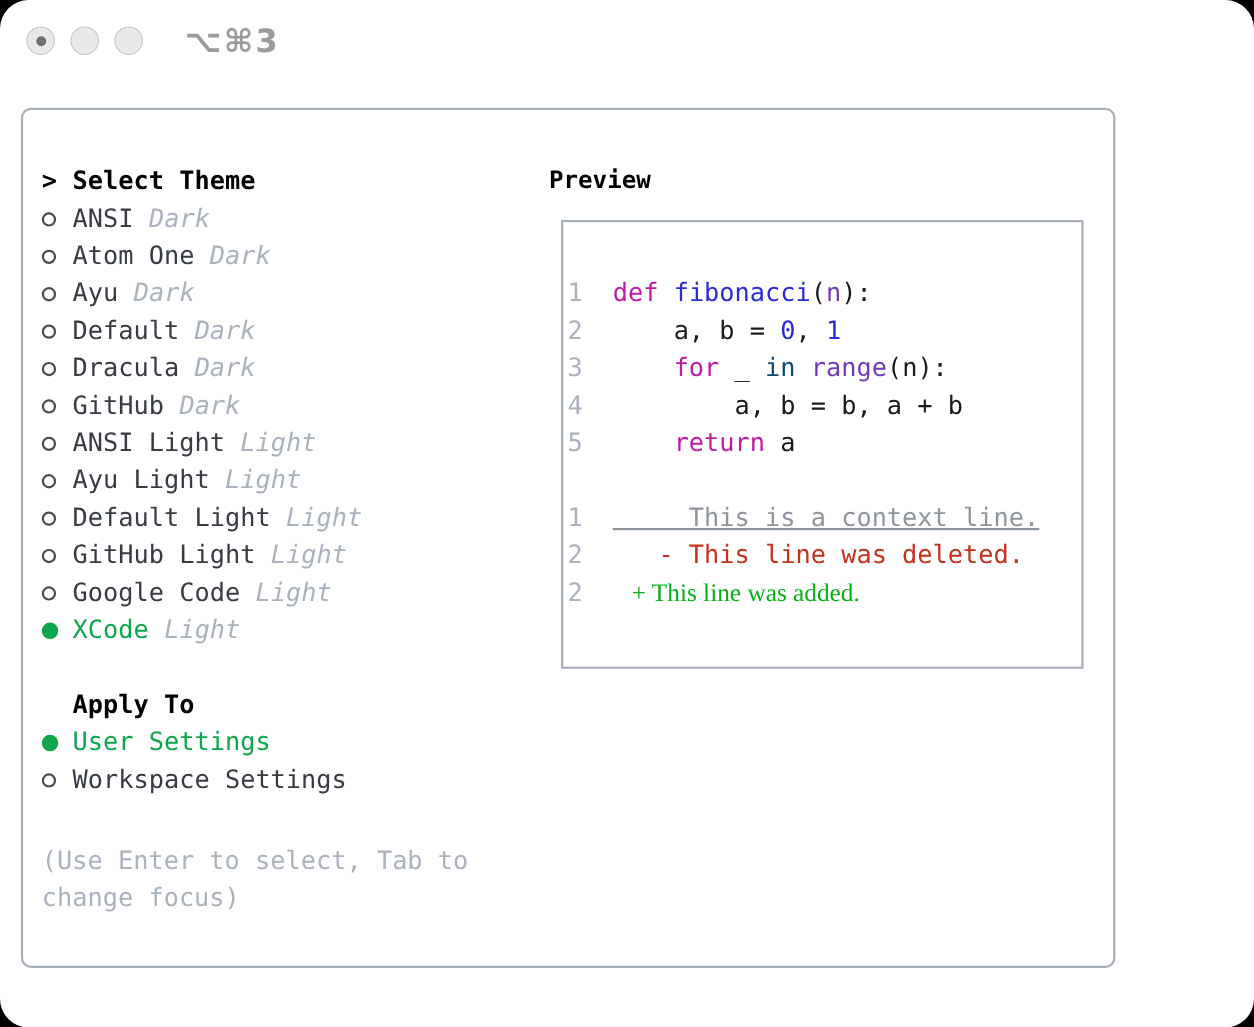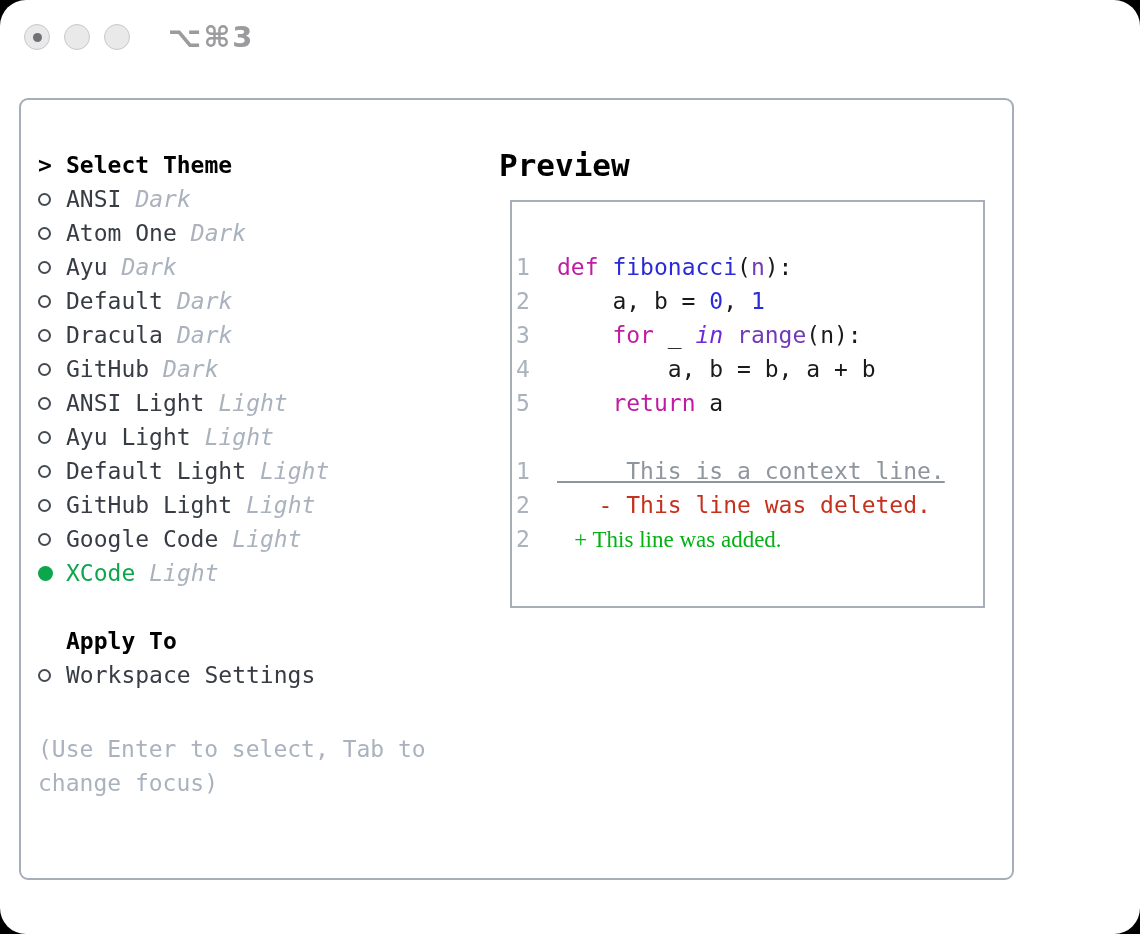--- a/index.html
+++ b/index.html
@@ -51,21 +51,21 @@
   .radio.sel { width: 15px; height: 15px; border: none; }
   .hdr-label, .apply-label { font-weight: bold; color: #000; }
   .variant { color: #A9B2BD; margin-left: 14px; font-style: italic; }
   .apply-block { margin-top: 34px; }
   .hint-block { margin-top: 40px; color: #A9B2BD; }
   .hint-line { height: 34px; }
 
   
   .preview-title {
     position: absolute; left: 478px; top: 48px;
-    font-size: 31px; line-height: 34px; font-weight: bold; color: #000;
+    font-size: 22px; line-height: 34px; font-weight: bold; color: #000;
   }
   .preview-box {
     position: absolute; left: 489px; top: 100px;
     width: 475px; height: 408px;
     border: 2px solid #A6AEB9; box-sizing: border-box;
     padding: 48px 0 0 4px;
     font-size: 23px; line-height: 34px;
     overflow: hidden;
   }
   .cline { display: flex; height: 34px; }
@@ -181,20 +181,26 @@
         </div>
 
       <div class="apply-block">
         <div class="row">
           <span class="marker"></span>
           <span class="apply-label">Apply To</span>
         </div>
         <div id="apply-list">
             <div class="row">
               <span class="marker">
+                <span class="radio sel" style="background: rgb(14, 166, 76);"></span>
+              </span>
+              <span style="color: rgb(14, 166, 76);">User Settings</span>
+            </div>
+            <div class="row">
+              <span class="marker">
                 <span class="radio"></span>
               </span>
               <span>Workspace Settings</span>
             </div>
           </div>
       </div>
 
       <div class="hint-block">
         <div class="hint-line">(Use Enter to select, Tab to</div>
         <div class="hint-line">change focus)</div>
@@ -206,21 +212,21 @@
         <div class="cline">
           <span class="ln" style="color: rgb(169, 178, 189);">1</span>
           <span class="ct"><span style="color: rgb(192, 27, 164);">def</span><span style="color: rgb(26, 26, 26);"> </span><span style="color: rgb(42, 42, 216);">fibonacci</span><span style="color: rgb(26, 26, 26);">(</span><span style="color: rgb(114, 57, 184);">n</span><span style="color: rgb(26, 26, 26);">):</span></span>
         </div>
         <div class="cline">
           <span class="ln" style="color: rgb(169, 178, 189);">2</span>
           <span class="ct"><span style="color: rgb(26, 26, 26);">    a, b = </span><span style="color: rgb(42, 42, 216);">0</span><span style="color: rgb(26, 26, 26);">, </span><span style="color: rgb(42, 42, 216);">1</span></span>
         </div>
         <div class="cline">
           <span class="ln" style="color: rgb(169, 178, 189);">3</span>
-          <span class="ct"><span style="color: rgb(26, 26, 26);">    </span><span style="color: rgb(192, 27, 164);">for</span><span style="color: rgb(26, 26, 26);"> _ </span><span style="color: #6d28d9; font-style: italic;">in</span><span style="color: rgb(26, 26, 26);"> </span><span style="color: rgb(114, 57, 184);">range</span><span style="color: rgb(26, 26, 26);">(n):</span></span>
+          <span class="ct"><span style="color: rgb(26, 26, 26);">    </span><span style="color: rgb(192, 27, 164);">for</span><span style="color: rgb(26, 26, 26);"> _ </span><span style="color: #0c4a6e;">in</span><span style="color: rgb(26, 26, 26);"> </span><span style="color: rgb(114, 57, 184);">range</span><span style="color: rgb(26, 26, 26);">(n):</span></span>
         </div>
         <div class="cline">
           <span class="ln" style="color: rgb(169, 178, 189);">4</span>
           <span class="ct"><span style="color: rgb(26, 26, 26);">        a, b = b, a + b</span></span>
         </div>
         <div class="cline">
           <span class="ln" style="color: rgb(169, 178, 189);">5</span>
           <span class="ct"><span style="color: rgb(26, 26, 26);">    </span><span style="color: rgb(192, 27, 164);">return</span><span style="color: rgb(26, 26, 26);"> a</span></span>
         </div>
         <div class="cline">

